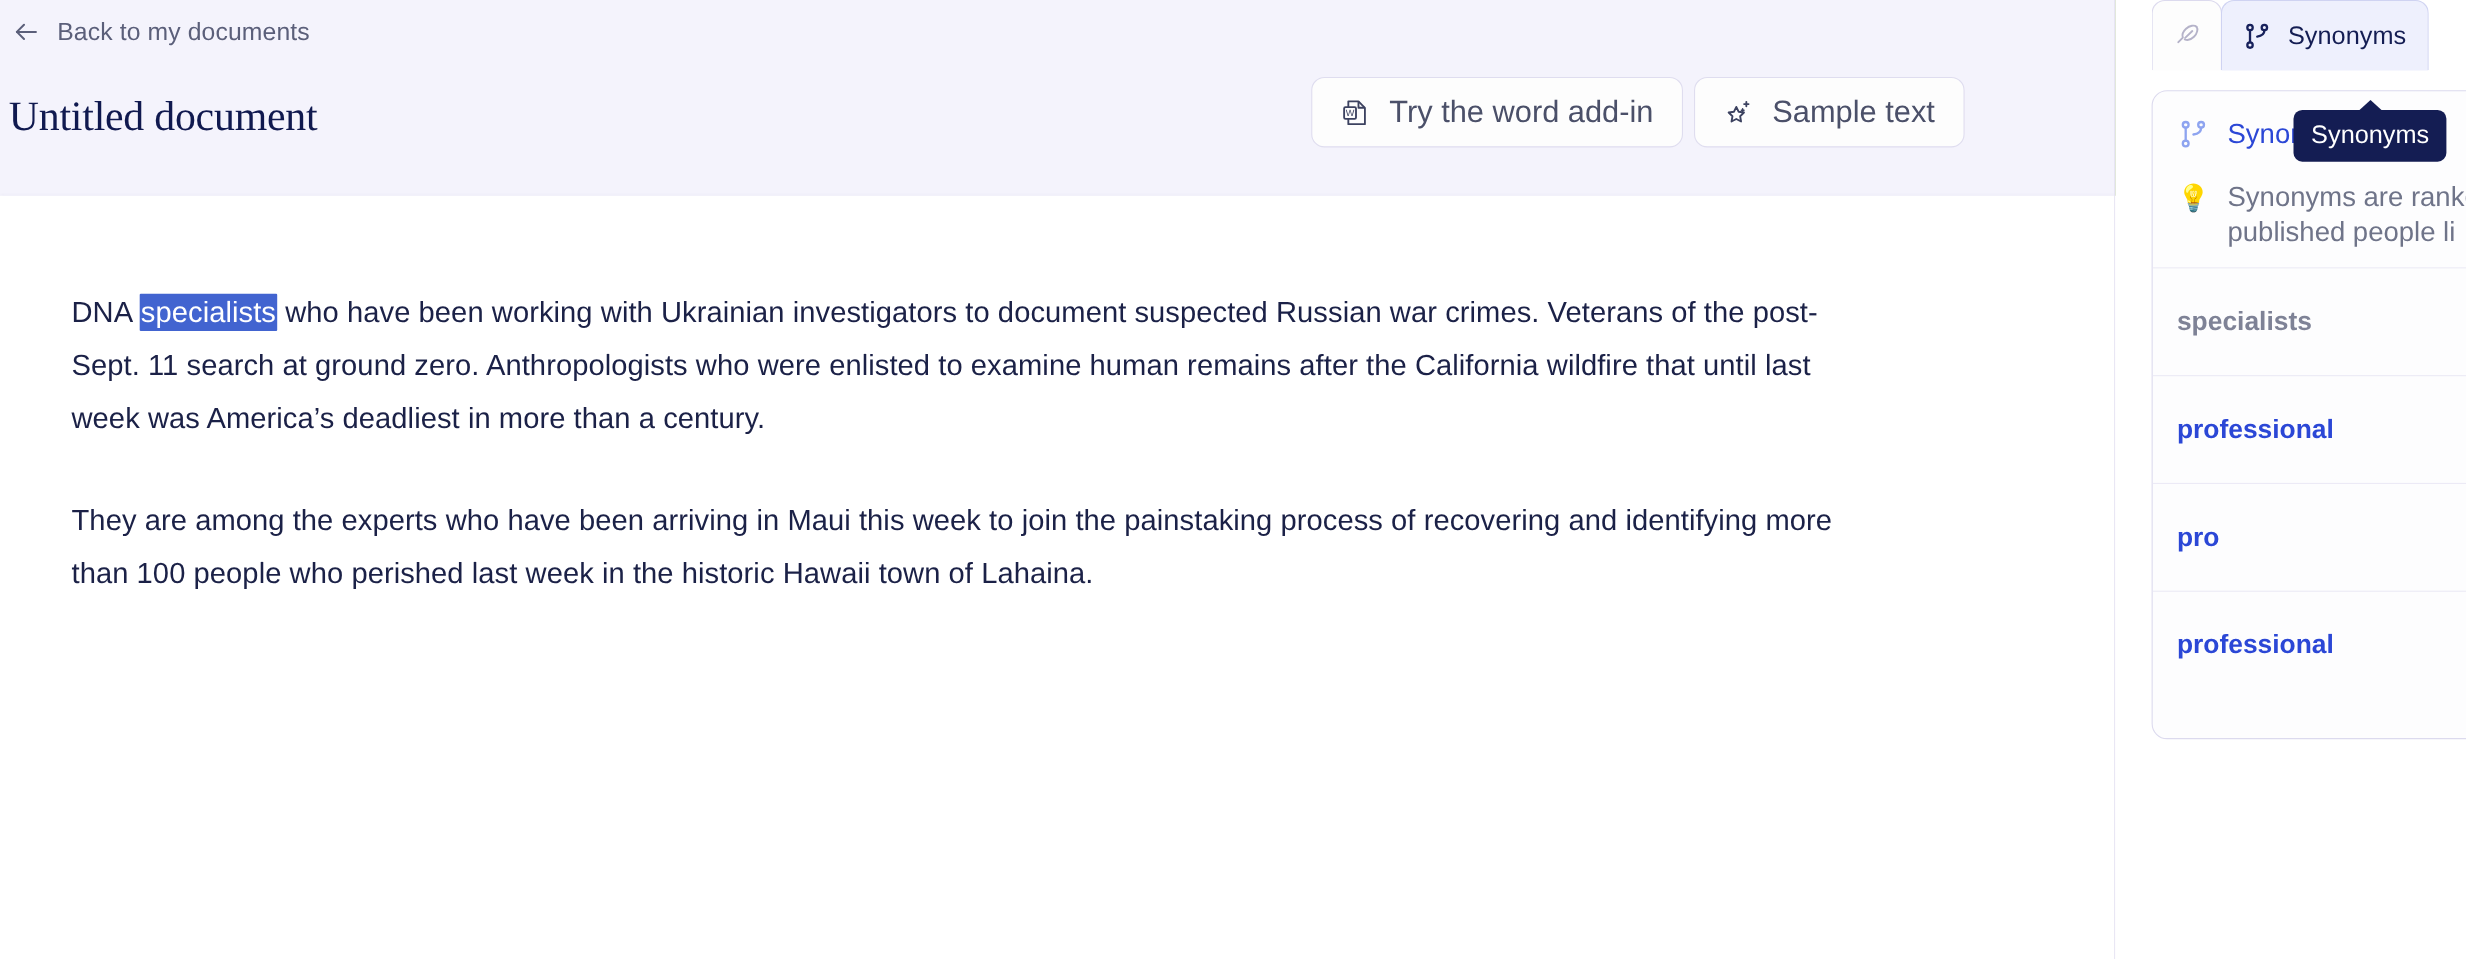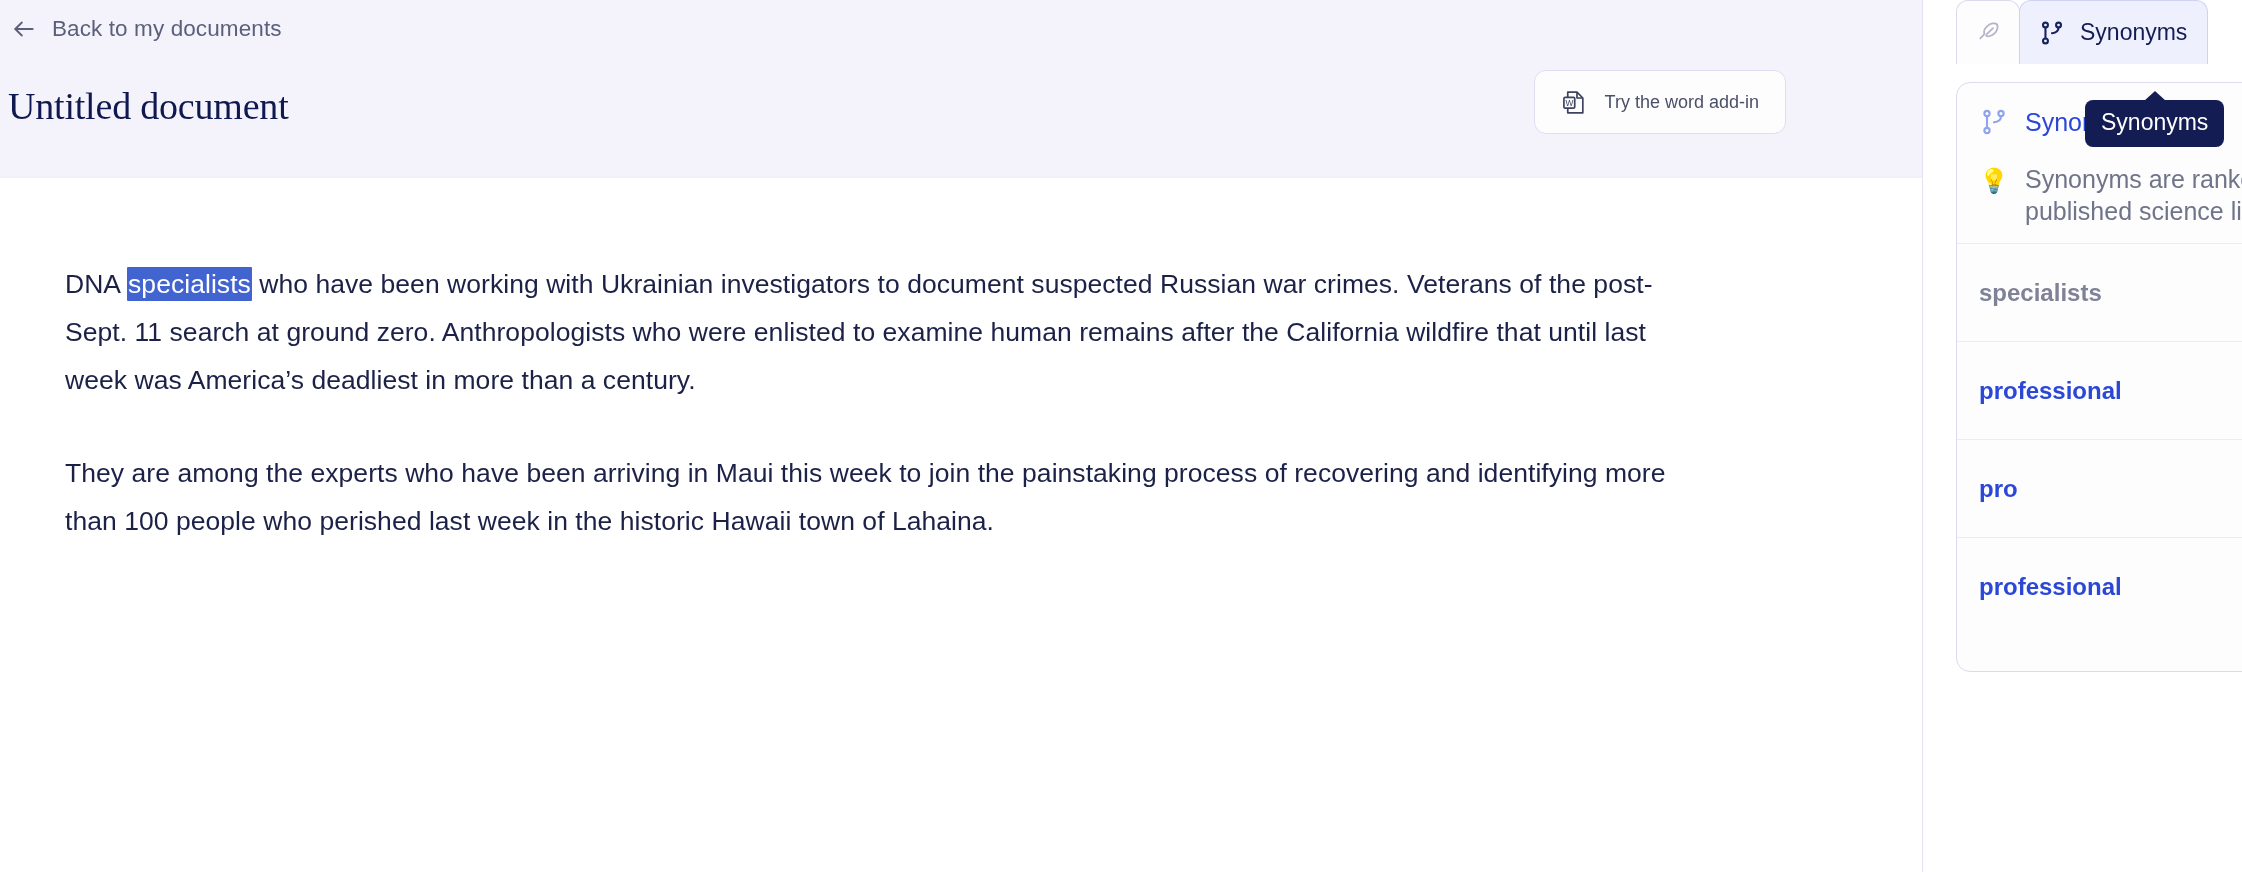--- a/index.html
+++ b/index.html
@@ -73,21 +73,21 @@
     white-space: nowrap;
   }
   .tbtn .ic {
     width: 28px; height: 28px;
     display: flex; align-items: center; justify-content: center;
     color: #3c4260;
     flex: none;
   }
   .tbtn .ic svg { display: block; }
   .tbtn .txt {
-    font-size: 18px;
+    font-size: 28px;
     color: #4b5069;
   }
 
   
   #doc-card {
     position: absolute;
     left: 0; top: 178px;
     width: 1988px; height: 694px;
     background: #ffffff;
     border-top-right-radius: 22px;
@@ -275,20 +275,30 @@
           <svg width="27" height="27" viewBox="0 0 24 24" fill="none" stroke="currentColor" stroke-width="1.5" stroke-linejoin="round">
             <path d="M6 2.8h8.2L19.4 8v13.2H6z"></path>
             <polyline points="14.2,2.8 14.2,8 19.4,8"></polyline>
             <rect x="2.6" y="7.4" width="9.6" height="9.6" rx="1.1" fill="#fdfdfd"></rect>
             <text x="7.4" y="14.9" font-size="7.4" text-anchor="middle" fill="currentColor" stroke="none" font-family="Liberation Sans, sans-serif">W</text>
           </svg>
         </span>
         <span class="txt">Try the word add-in</span>
       </div>
 
+      <div class="tbtn">
+        <span class="ic">
+          <svg width="27" height="27" viewBox="0 0 24 24" fill="none" stroke="currentColor" stroke-width="1.5" stroke-linejoin="round">
+            <path d="M9.3 7.3l1.9 3.9 4.3.6-3.1 3 .75 4.25-3.85-2-3.85 2 .75-4.25-3.1-3 4.3-.6z"></path>
+            <path d="M17.4 3.2v3.6M15.6 5h3.6" stroke-linecap="round"></path>
+            <path d="M14.4 8.9v2.1M13.4 9.95h2.1" stroke-linecap="round" stroke-width="1.3"></path>
+          </svg>
+        </span>
+        <span class="txt">Sample text</span>
+      </div>
 
 
     </div>
 
     <div id="doc-card">
       <div id="doc-body">
         <p class="para"><span>DNA </span><span class="sel">specialists</span><span> who have been working with Ukrainian investigators to document suspected Russian war crimes. Veterans of the post-Sept. 11 search at ground zero. Anthropologists who were enlisted to examine human remains after the California wildfire that until last week was America’s deadliest in more than a century.</span></p>
         <p class="para">They are among the experts who have been arriving in Maui this week to join the painstaking process of recovering and identifying more than 100 people who perished last week in the historic Hawaii town of Lahaina.</p>
       </div>
     </div>
@@ -336,21 +346,21 @@
               <circle cx="17.6" cy="5.2" r="2.1"></circle>
               <circle cx="6.4" cy="18.8" r="2.1"></circle>
               <path d="M6.4 7.3v9.4"></path>
               <path d="M17.6 7.3c0 3.6-3.1 4.6-5.6 4.9"></path>
             </svg>
           </span>
           <span class="headline"><span class="hl-blue">Synonyms</span><span class="hl-gray"> for "s</span></span>
         </div>
         <div class="row2">
           <span class="bulb">💡</span>
-          <span class="hint"><span>Synonyms are ranke</span><br><span>published science li</span></span>
+          <span class="hint"><span>Synonyms are ranke</span><br><span>published people li</span></span>
         </div>
       </div>
 
       <div class="syn-row current">
         <span>specialists</span>
       </div>
       <div class="syn-row alt">
         <span>professional</span>
       </div>
       <div class="syn-row alt">

